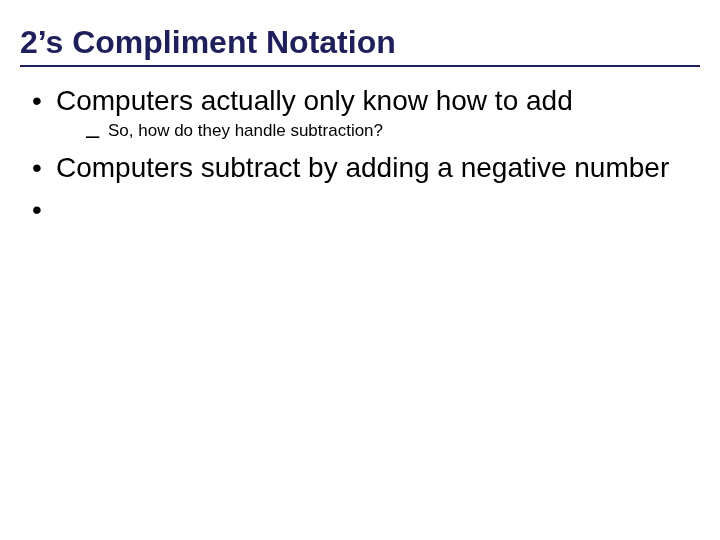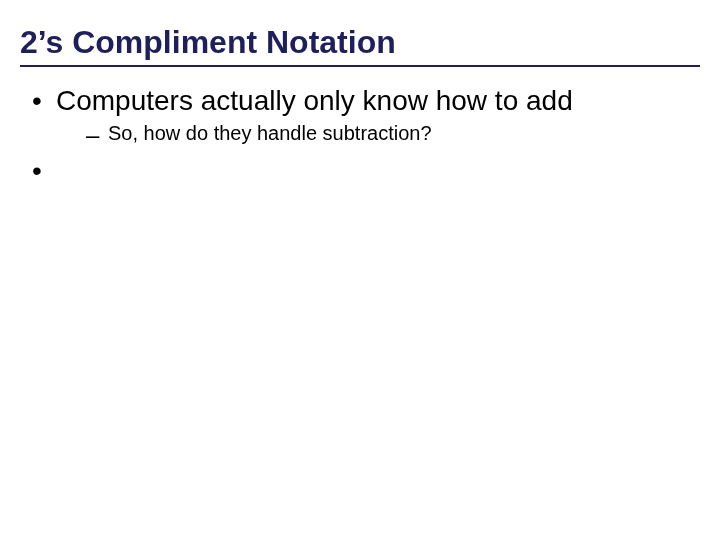--- a/index.html
+++ b/index.html
@@ -46,21 +46,21 @@
     font-size: 28px;
   }
   ul.level2 {
     list-style: none;
     margin: 4px 0 10px 0;
     padding: 0 0 0 30px;
   }
   ul.level2 > li {
     position: relative;
     padding-left: 22px;
-    font-size: 20px;
+    font-size: 17px;
     line-height: 1.2;
     margin: 0 0 4px 0;
   }
   ul.level2 > li::before {
     content: "–";
     position: absolute;
     left: 0;
     top: 0;
     font-size: 24px;
   }
@@ -75,20 +75,23 @@
 
     <li>
       <span>Computers actually only know how to add</span>
       <ul class="level2">
         <li>
           <span>So, how do they handle subtraction?</span>
         </li>
       </ul>
     </li>
 
+    <li>
+      <span>Computers subtract by adding a negative number</span>
+    </li>
 
     <li>
       <ul class="level2">
       </ul>
     </li>
 
   </ul>
 </div>
 
 </body></html>

